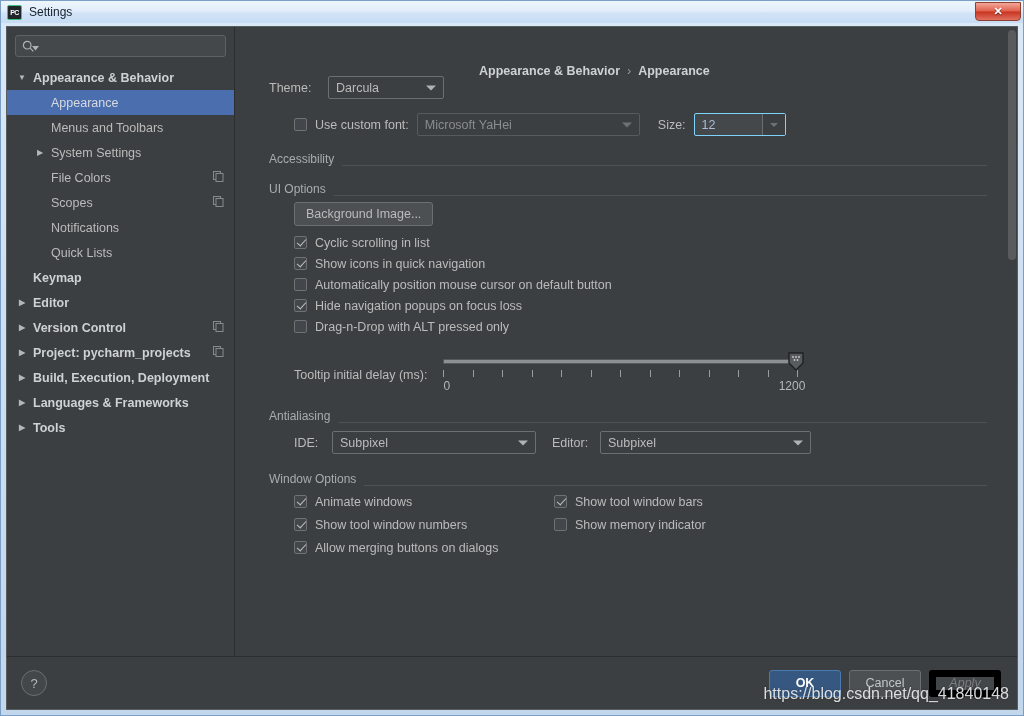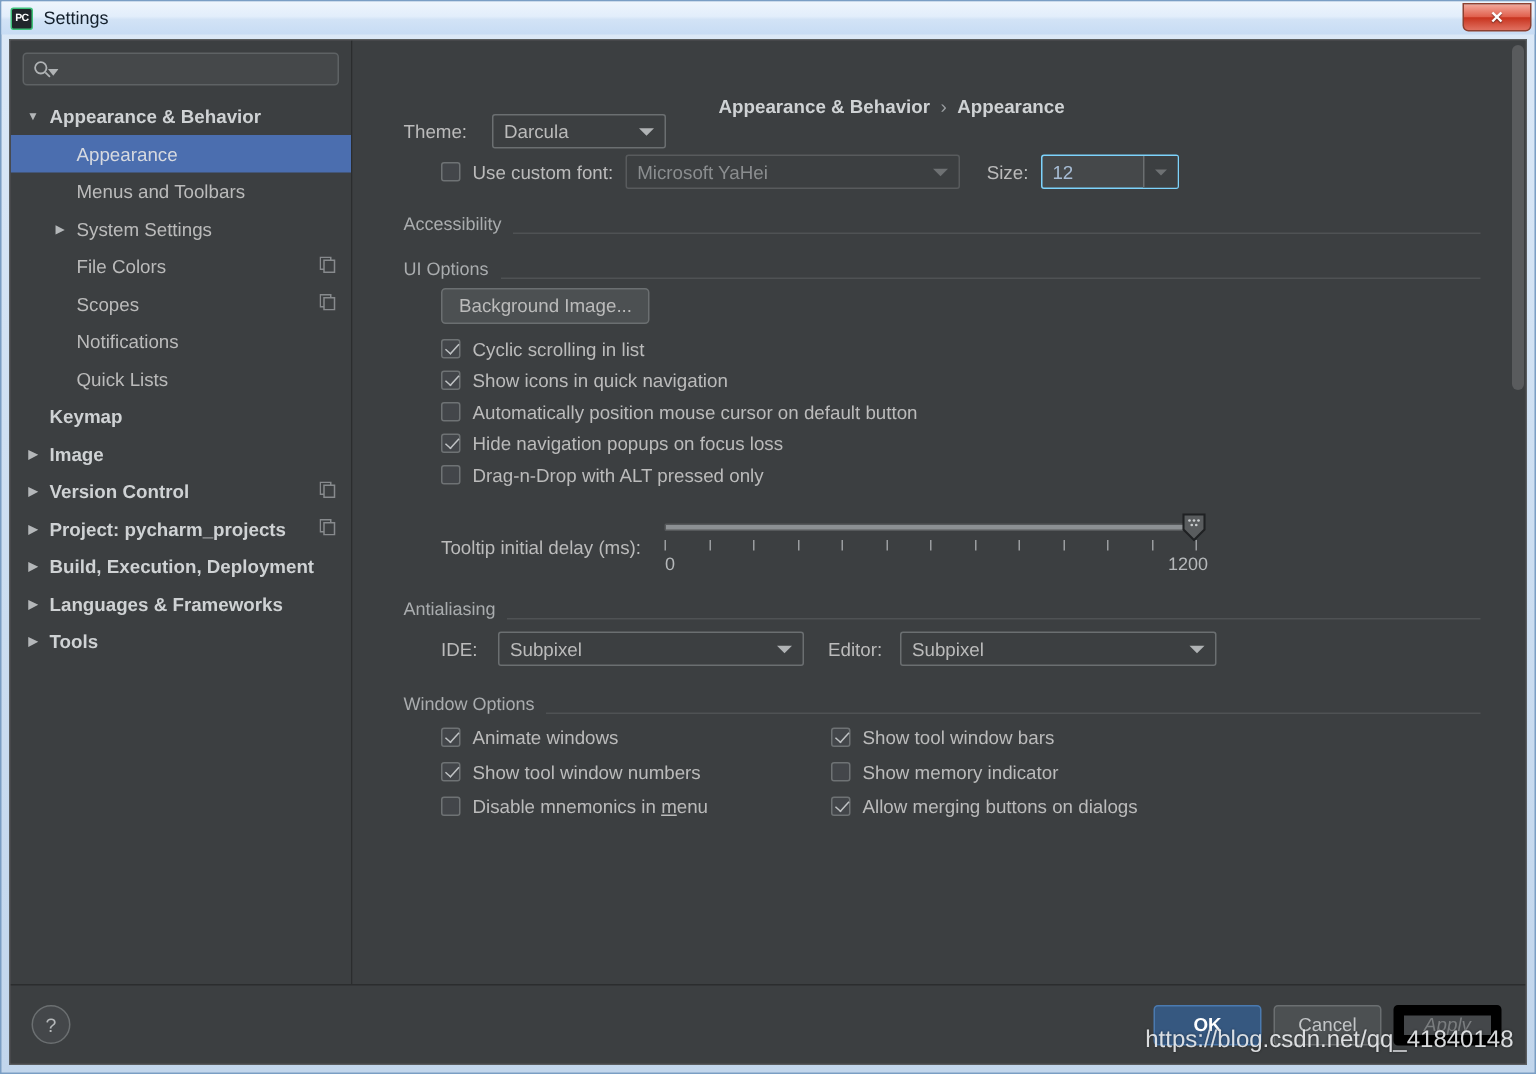--- a/index.html
+++ b/index.html
@@ -552,21 +552,21 @@
             <div class="tree-item">
               <span class="tree-arrow" style="margin-left: 26px;"></span>
               <span class="tree-label" style="margin-left: 4px;">Quick Lists</span>
             </div>
             <div class="tree-item bold">
               <span class="tree-arrow" style="margin-left: 8px;"></span>
               <span class="tree-label" style="margin-left: 4px;">Keymap</span>
             </div>
             <div class="tree-item bold">
               <span class="tree-arrow" style="margin-left: 8px;">▶</span>
-              <span class="tree-label" style="margin-left: 4px;">Image</span>
+              <span class="tree-label" style="margin-left: 4px;">Editor</span>
             </div>
             <div class="tree-item bold">
               <span class="tree-arrow" style="margin-left: 8px;">▶</span>
               <span class="tree-label" style="margin-left: 4px;">Version Control</span>
               <span class="copy-icon"><svg width="11" height="11" viewBox="0 0 11 11">
                   <rect x="0.5" y="0.5" width="7" height="8" fill="none" stroke="#9a9da0" stroke-width="1"></rect>
                   <rect x="3" y="2.5" width="7" height="8" fill="#3c3f41" stroke="#9a9da0" stroke-width="1"></rect>
                 </svg></span>
             </div>
             <div class="tree-item bold">
@@ -603,21 +603,21 @@
         <div class="main-inner">
 
           <div class="row" style="margin-top:16px;">
             <div class="lbl" style="width:59px;">Theme:</div>
             <div class="combo" style="width:116px;">
               <span>Darcula</span>
               <span class="arrow"></span>
             </div>
           </div>
 
-          <div class="row" style="margin-top:4px;align-items:center;">
+          <div class="row" style="margin-top:14px;align-items:center;">
             <div class="cb-row" style="margin-left:25px;">
               <span class="cb"></span>
               <span class="cb-label">Use custom font:</span>
             </div>
             <div class="combo disabled" style="width:223px;margin-left:8px;">
               <span>Microsoft YaHei</span>
               <span class="arrow"></span>
             </div>
             <div class="lbl" style="margin-left:18px;">Size:</div>
             <div class="spinner" style="width:92px;margin-left:8px;">
@@ -732,24 +732,20 @@
               </div>
               <div class="cb-row">
                 <span class="cb checked"></span>
                 <span class="cb-label">Show tool window numbers</span>
               </div>
               <div class="cb-row">
                 <span class="cb"></span>
                 <span class="cb-label">Show memory indicator</span>
               </div>
               <div class="cb-row">
-                <span class="cb"></span>
-                <span class="cb-label">Disable mnemonics in <span class="mn">m</span>enu</span>
-              </div>
-              <div class="cb-row">
                 <span class="cb checked"></span>
                 <span class="cb-label">Allow merging buttons on dialogs</span>
               </div>
             </div>
 
         </div>
 
         <div class="vscroll">
           <div class="thumb"></div>
         </div>

